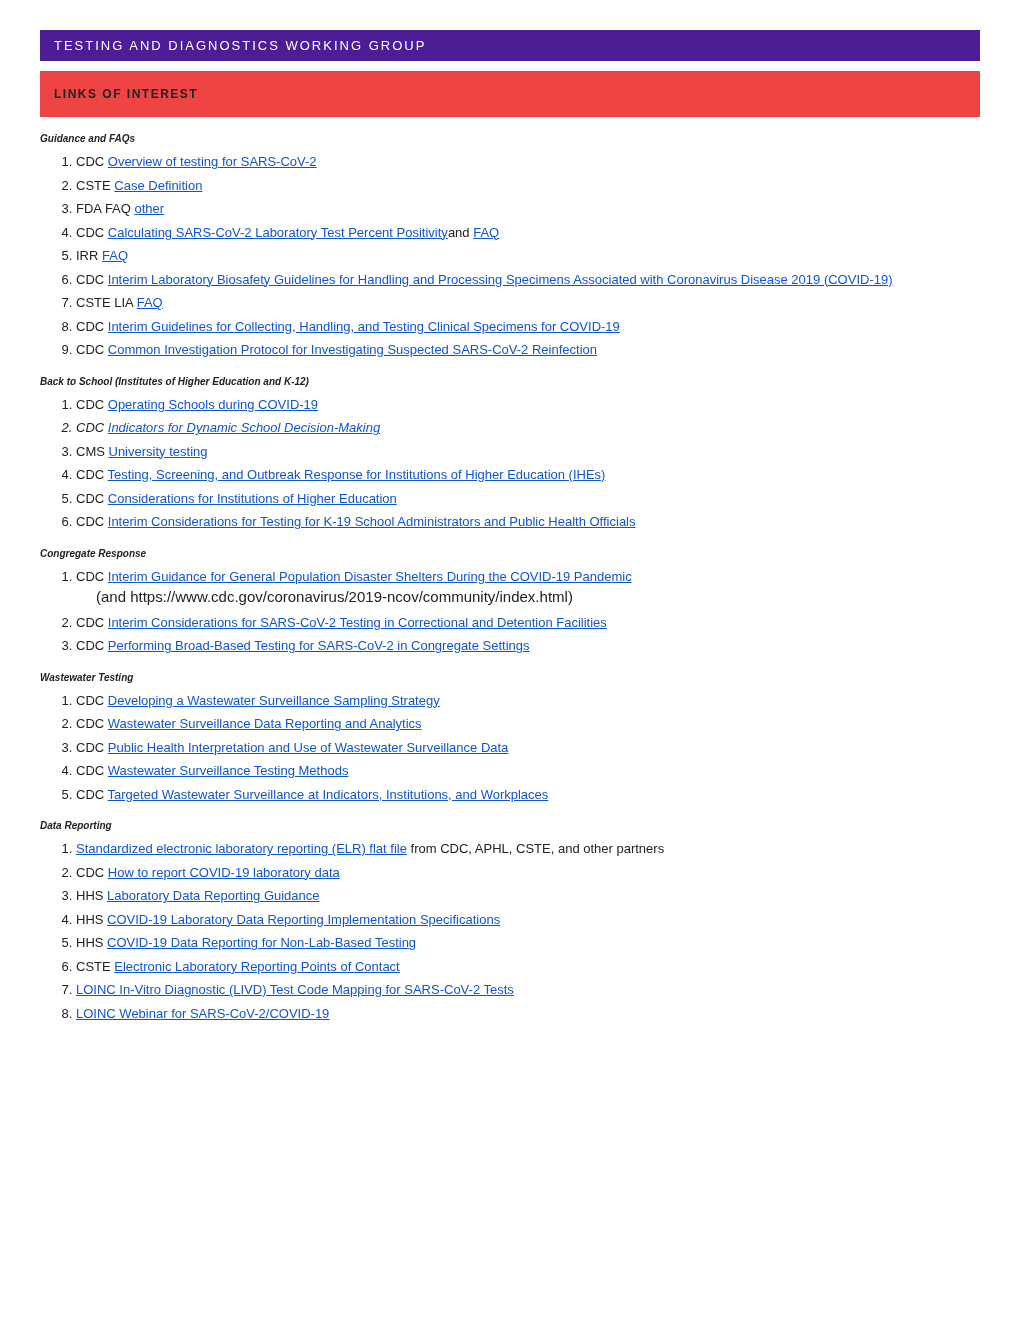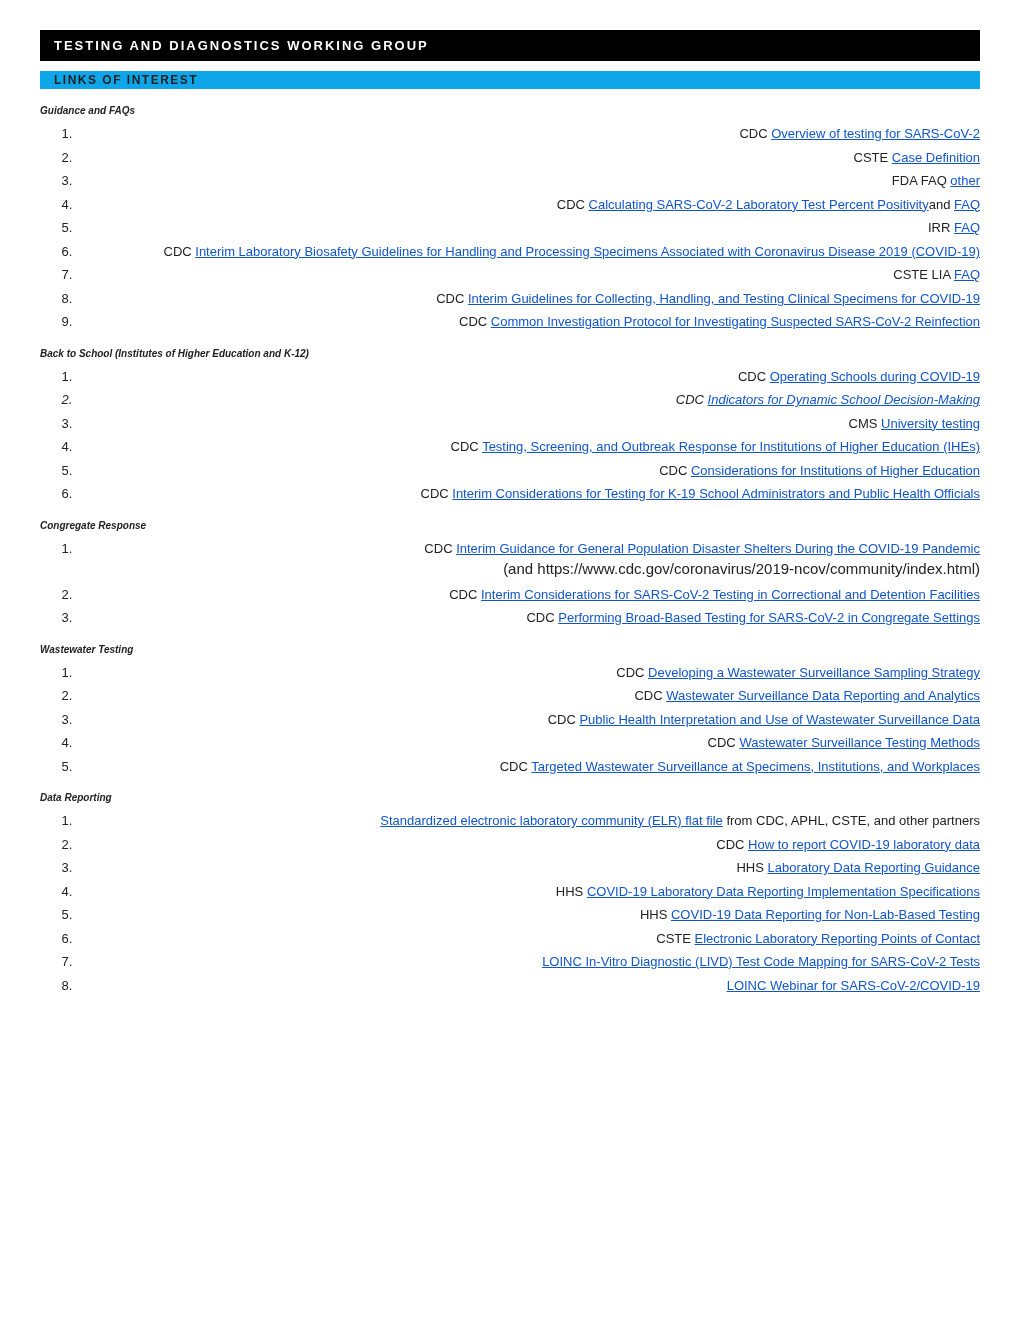--- a/index.html
+++ b/index.html
@@ -6,49 +6,48 @@
     body {
       font-family: Arial, sans-serif;
       font-size: 13px;
       background: #fff;
       color: #222;
       padding: 30px 40px;
       max-width: 1020px;
       min-height: 1320px;
     }
     .header-box {
-      background: #000000;
+      background: #4c1d95;
       color: #fff;
       padding: 8px 14px;
       font-size: 13px;
-      font-weight: bold;
+      font-weight: normal;
       letter-spacing: 2px;
       text-transform: uppercase;
       margin-bottom: 10px;
     }
     .subheader-box {
-      background: #0ea5e9;
+      background: #ef4444;
       color: #222;
-      padding: 2px 14px;
+      padding: 16px 14px;
       font-size: 12px;
       font-weight: bold;
       letter-spacing: 1.5px;
       text-transform: uppercase;
       margin-bottom: 14px;
     }
     .section-title {
       font-style: italic;
       font-size: 10px;
       font-weight: bold;
       margin: 16px 0 8px 0;
     }
     ol {
       padding-left: 36px;
       margin-bottom: 6px;
-      text-align: right;
     }
     li {
       margin-bottom: 4px;
       font-size: 13px;
       line-height: 1.5;
     }
     a {
       color: #1155cc;
       text-decoration: underline;
     }
@@ -114,28 +113,28 @@
     </ol>
   </div>
 
   <div>
     <div class="section-title">Wastewater Testing</div>
     <ol>
       <li><span class="prefix">CDC </span><a href="#">Developing a Wastewater Surveillance Sampling Strategy</a></li>
       <li><span class="prefix">CDC </span><a href="#">Wastewater Surveillance Data Reporting and Analytics</a></li>
       <li><span class="prefix">CDC </span><a href="#">Public Health Interpretation and Use of Wastewater Surveillance Data</a></li>
       <li><span class="prefix">CDC </span><a href="#">Wastewater Surveillance Testing Methods</a></li>
-      <li><span class="prefix">CDC </span><a href="#">Targeted Wastewater Surveillance at Specimens, Institutions, and Workplaces</a></li>
+      <li><span class="prefix">CDC </span><a href="#">Targeted Wastewater Surveillance at Indicators, Institutions, and Workplaces</a></li>
     </ol>
   </div>
 
   <div>
     <div class="section-title">Data Reporting</div>
     <ol>
-      <li><a href="#">Standardized electronic laboratory community (ELR) flat file</a><span> from CDC, APHL, CSTE, and other partners</span></li>
+      <li><a href="#">Standardized electronic laboratory reporting (ELR) flat file</a><span> from CDC, APHL, CSTE, and other partners</span></li>
       <li><span class="prefix">CDC </span><a href="#">How to report COVID-19 laboratory data</a></li>
       <li><span class="prefix">HHS </span><a href="#">Laboratory Data Reporting Guidance</a></li>
       <li><span class="prefix">HHS </span><a href="#">COVID-19 Laboratory Data Reporting Implementation Specifications</a></li>
       <li><span class="prefix">HHS </span><a href="#">COVID-19 Data Reporting for Non-Lab-Based Testing</a></li>
       <li><span class="prefix">CSTE </span><a href="#">Electronic Laboratory Reporting Points of Contact</a></li>
       <li><a href="#">LOINC In-Vitro Diagnostic (LIVD) Test Code Mapping for SARS-CoV-2 Tests</a></li>
       <li><a href="#">LOINC Webinar for SARS-CoV-2/COVID-19</a></li>
     </ol>
   </div>
 </div>

